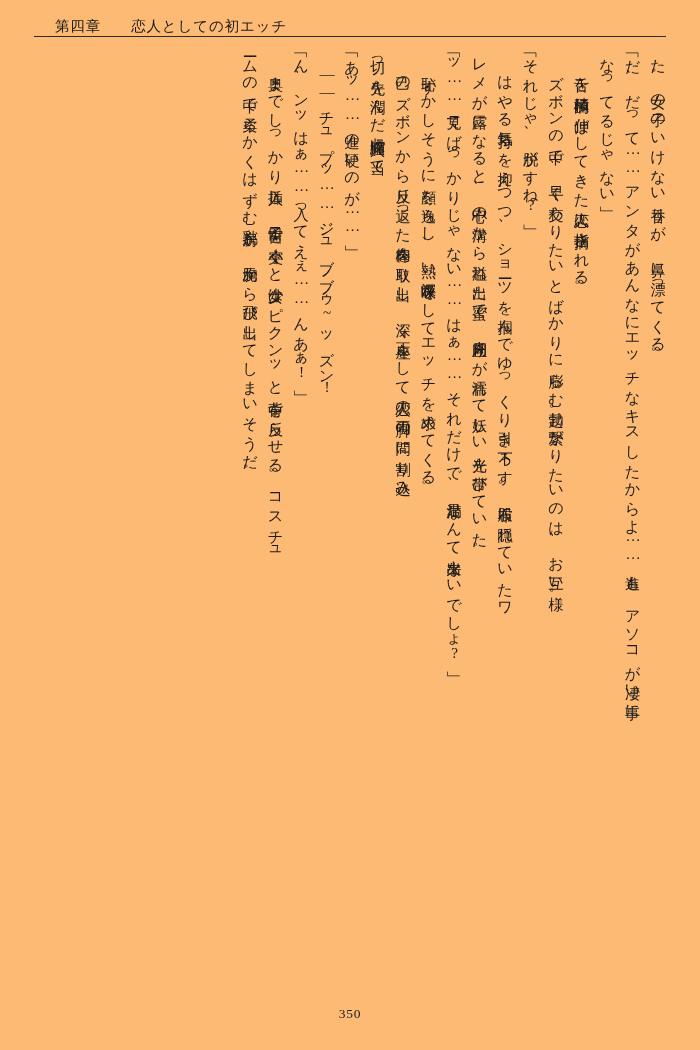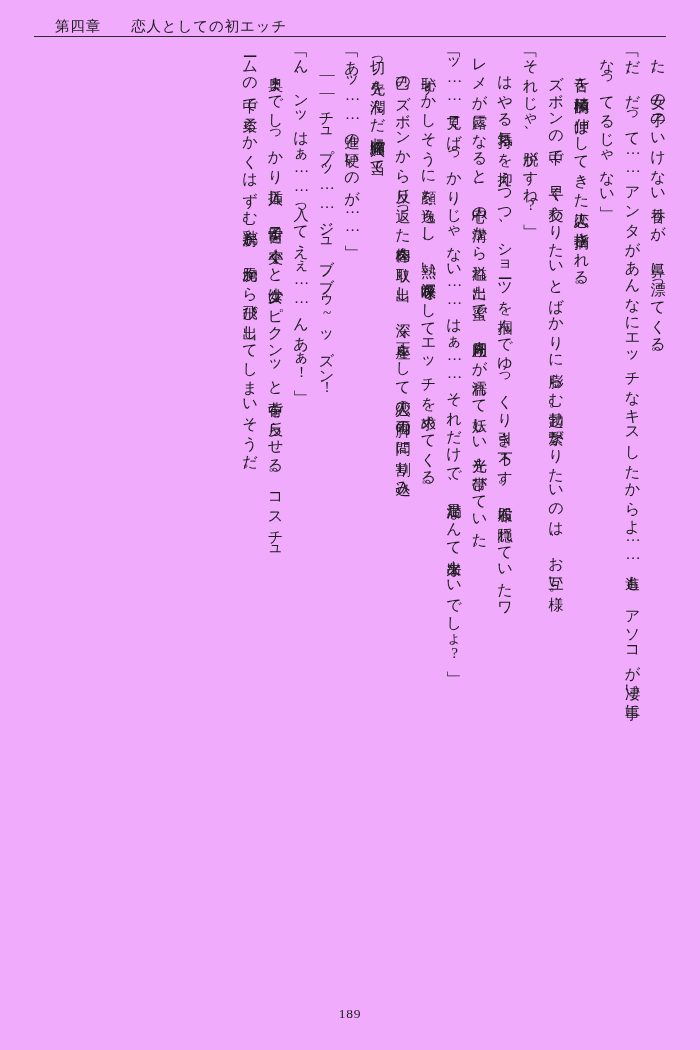--- a/index.html
+++ b/index.html
@@ -8,21 +8,21 @@
     background: #ffffff;
   }
   body {
     font-family: "Liberation Serif", "DejaVu Serif", serif;
     color: #1a1a1a;
   }
   .page {
     position: relative;
     width: 700px;
     height: 1050px;
-    background: #f0abfc;
+    background: #fdba74;
     overflow: hidden;
     box-sizing: border-box;
   }
   
   .page-header {
     position: absolute;
     top: 12px;
     left: 0;
     right: 0;
     height: 28px;
@@ -115,15 +115,15 @@
       <div class="vline indent">恥ずかしそうに顔を逸らし、熱い深呼吸をしてエッチを求めてくる。</div>
       <div class="vline indent">己のズボンから反り返った肉棒を取り出し、深く正座をして恋人の両脚の間に割り込み</div>
       <div class="vline">切っ先を潤んだ収縮膣穴に当て、</div>
       <div class="vline">「あッ……進の硬いのが……」</div>
       <div class="vline indent">――チュプッ……ジュブブゥ~ッズン!</div>
       <div class="vline">「ん、ンッはぁ……入ってえぇ……んあぁ!」</div>
       <div class="vline indent">奥までしっかり挿入し、子宮口を小突くと少女はピクンッと背中を反らせる。コスチュ</div>
       <div class="vline">ームの中で柔らかくはずむ乳房が、胸元から飛び出してしまいそうだ。</div>
     </div>
 
-  <div class="page-number">189</div>
+  <div class="page-number">350</div>
 
 </div>
 
 </body></html>

